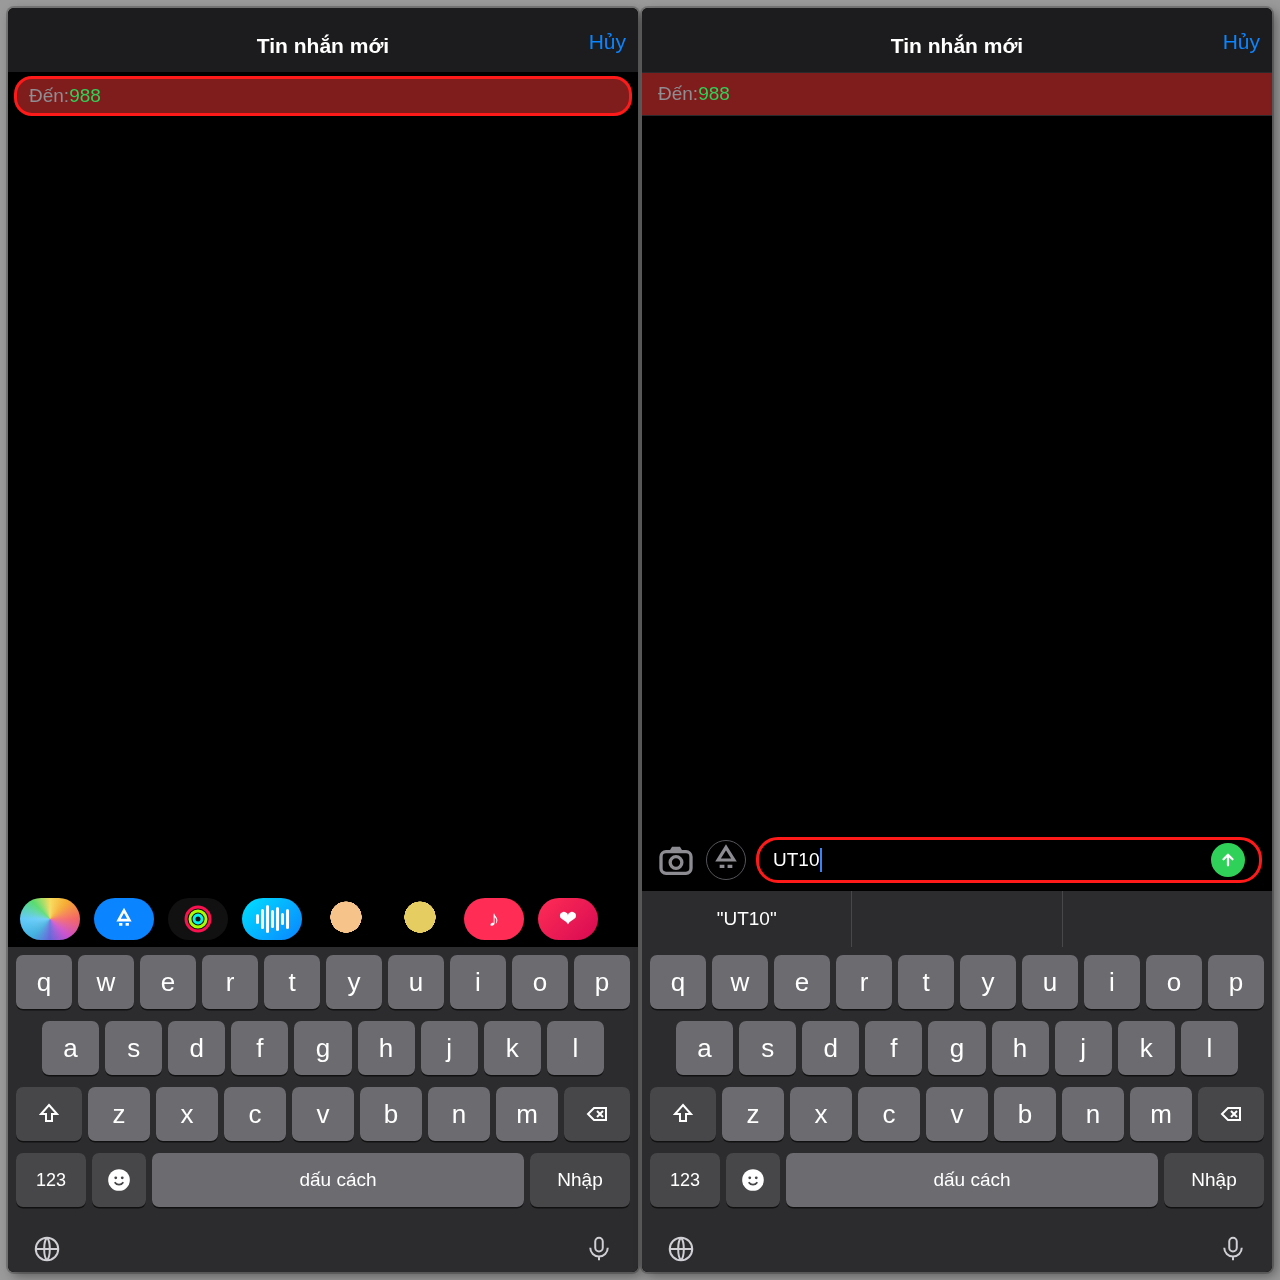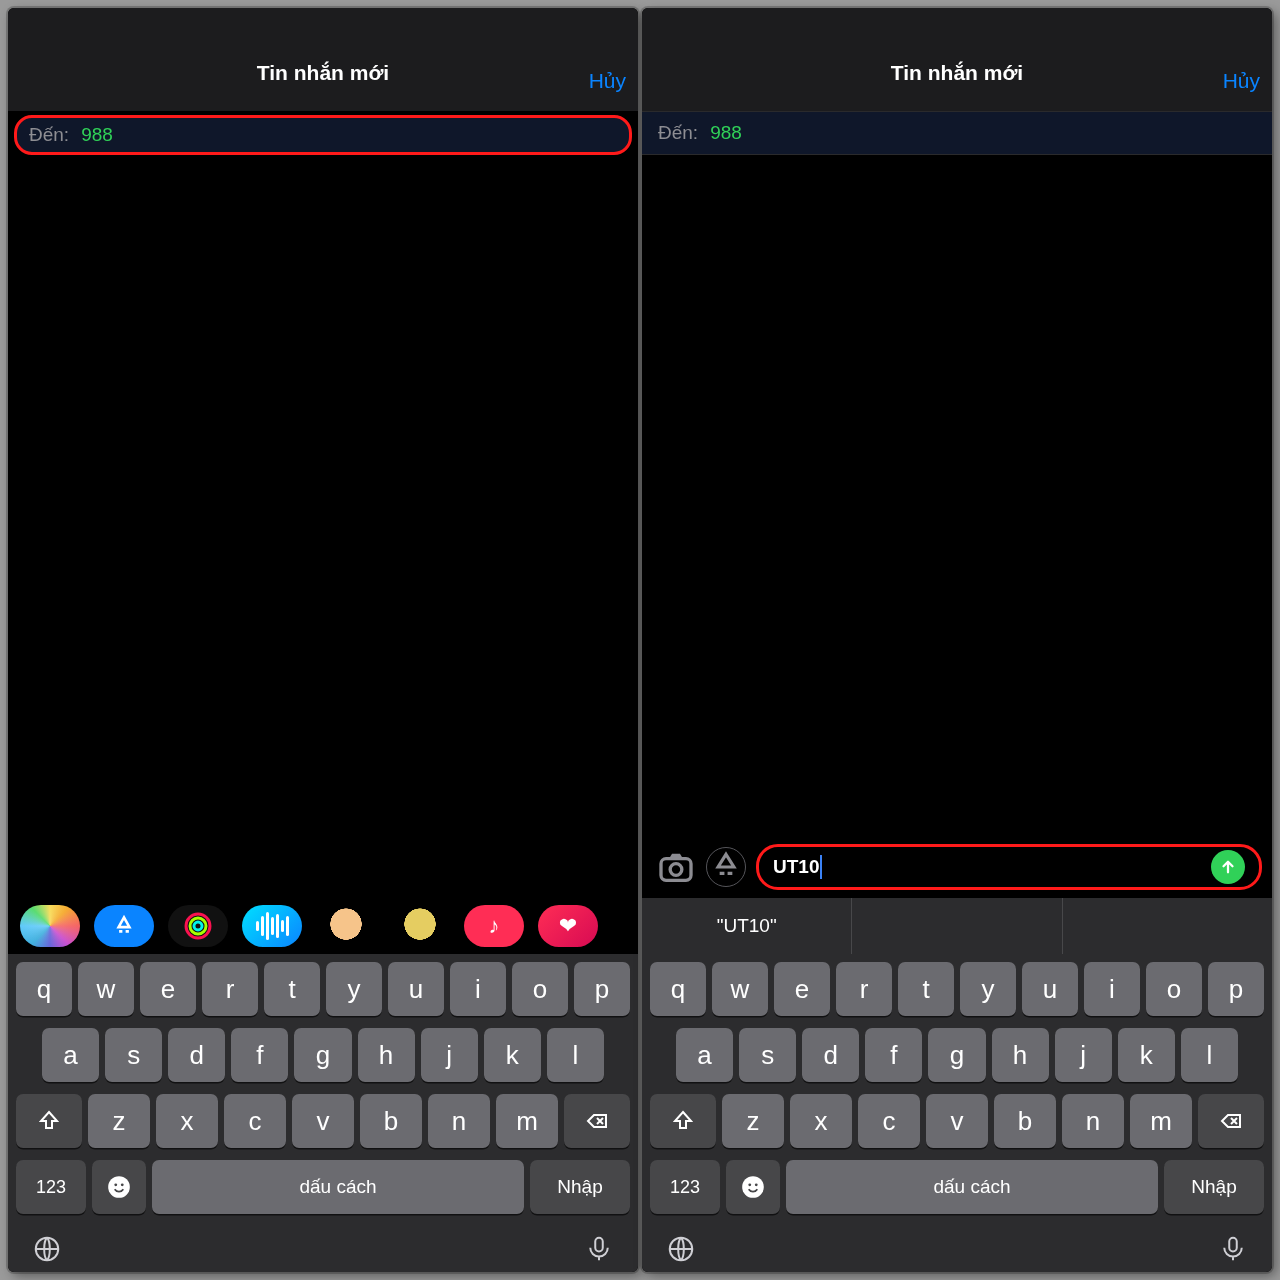--- a/index.html
+++ b/index.html
@@ -21,49 +21,49 @@
   .phone {
     flex: 1 1 0;
     background: #000;
     border-radius: 6px;
     box-shadow: 0 0 0 2px #0003, 4px 4px 12px #0006;
     display: flex;
     flex-direction: column;
     overflow: hidden;
   }
   .header {
-    height: 103px;
+    height: 64px;
     background: #1c1c1e;
     display: flex;
     align-items: flex-end;
     justify-content: center;
-    padding-bottom: 26px;
+    padding-bottom: 14px;
     position: relative;
   }
   .header-title {
     color: #fff;
     font-size: 21px;
     font-weight: 600;
   }
   .header-cancel {
     position: absolute;
     right: 12px;
     bottom: 18px;
     color: #0a84ff;
     font-size: 21px;
   }
   .to-row {
-    background: #0f172a;
+    background: #7f1d1d;
     border-top: 1px solid #2a2a2c;
     border-bottom: 1px solid #2a2a2c;
     display: flex;
     align-items: center;
     padding: 10px 16px;
     font-size: 19px;
-    gap: 12px;
+    gap: 0;
   }
   .to-label { color: #8e8e93; }
   .to-value { color: #30d158; }
   .highlight-red {
     border: 3px solid #ff1a1a;
     border-radius: 18px;
     margin: 4px 6px;
     padding: 6px 12px;
   }
   .conversation {
@@ -93,21 +93,20 @@
     background: #000;
     display: flex;
     align-items: center;
     padding: 0 14px;
     position: relative;
   }
   .pill.highlight {
     border: 3px solid #ff1a1a;
     height: 46px;
     border-radius: 22px;
-    font-weight: bold;
   }
   .placeholder { color: #6a6a6e; font-size: 19px; }
   .typed {
     color: #fff; font-size: 19px;
     display: flex; align-items: center;
   }
   .caret {
     width: 2px; height: 24px; background: #3b82f6; margin-left: 1px;
   }
   .mic-ico { margin-left: auto; color: #8c8c92; }
@@ -169,21 +168,21 @@
     border-radius:7px;
     color:#fff;
     font-size:26px;
     display:flex; align-items:center; justify-content:center;
     box-shadow: 0 1.5px 0 #0009;
   }
   .key.dark { background:#474749; }
   .key.fn { flex: 0 0 66px; font-size:18px; }
   .key.shift svg, .key.back svg { width:24px; height:24px; }
   .krow.r2 { padding: 0 30px; }
-  .space-row { display:flex; gap:6px; padding: 0 4px; margin-bottom:20px;justify-content:space-between;}
+  .space-row { display:flex; gap:6px; padding: 0 4px; margin-bottom:27px;justify-content:space-between;}
   .space-key { flex:1; height:54px; background:#6b6b70; border-radius:7px; color:#fff; font-size:19px; display:flex;align-items:center;justify-content:center; box-shadow:0 1.5px 0 #0009;}
   .dock-row { display:flex; justify-content:space-between; padding: 0 20px 0 20px; color:#cfcfd4;}
   .dock-row svg{ width:30px; height:30px; }
 
   .memo-face{
     width:38px;height:38px;border-radius:50%;
     background: radial-gradient(circle at 50% 45%, #f6c48a 55%, #000 56%);
     position:relative;
   }
   .waveform{

